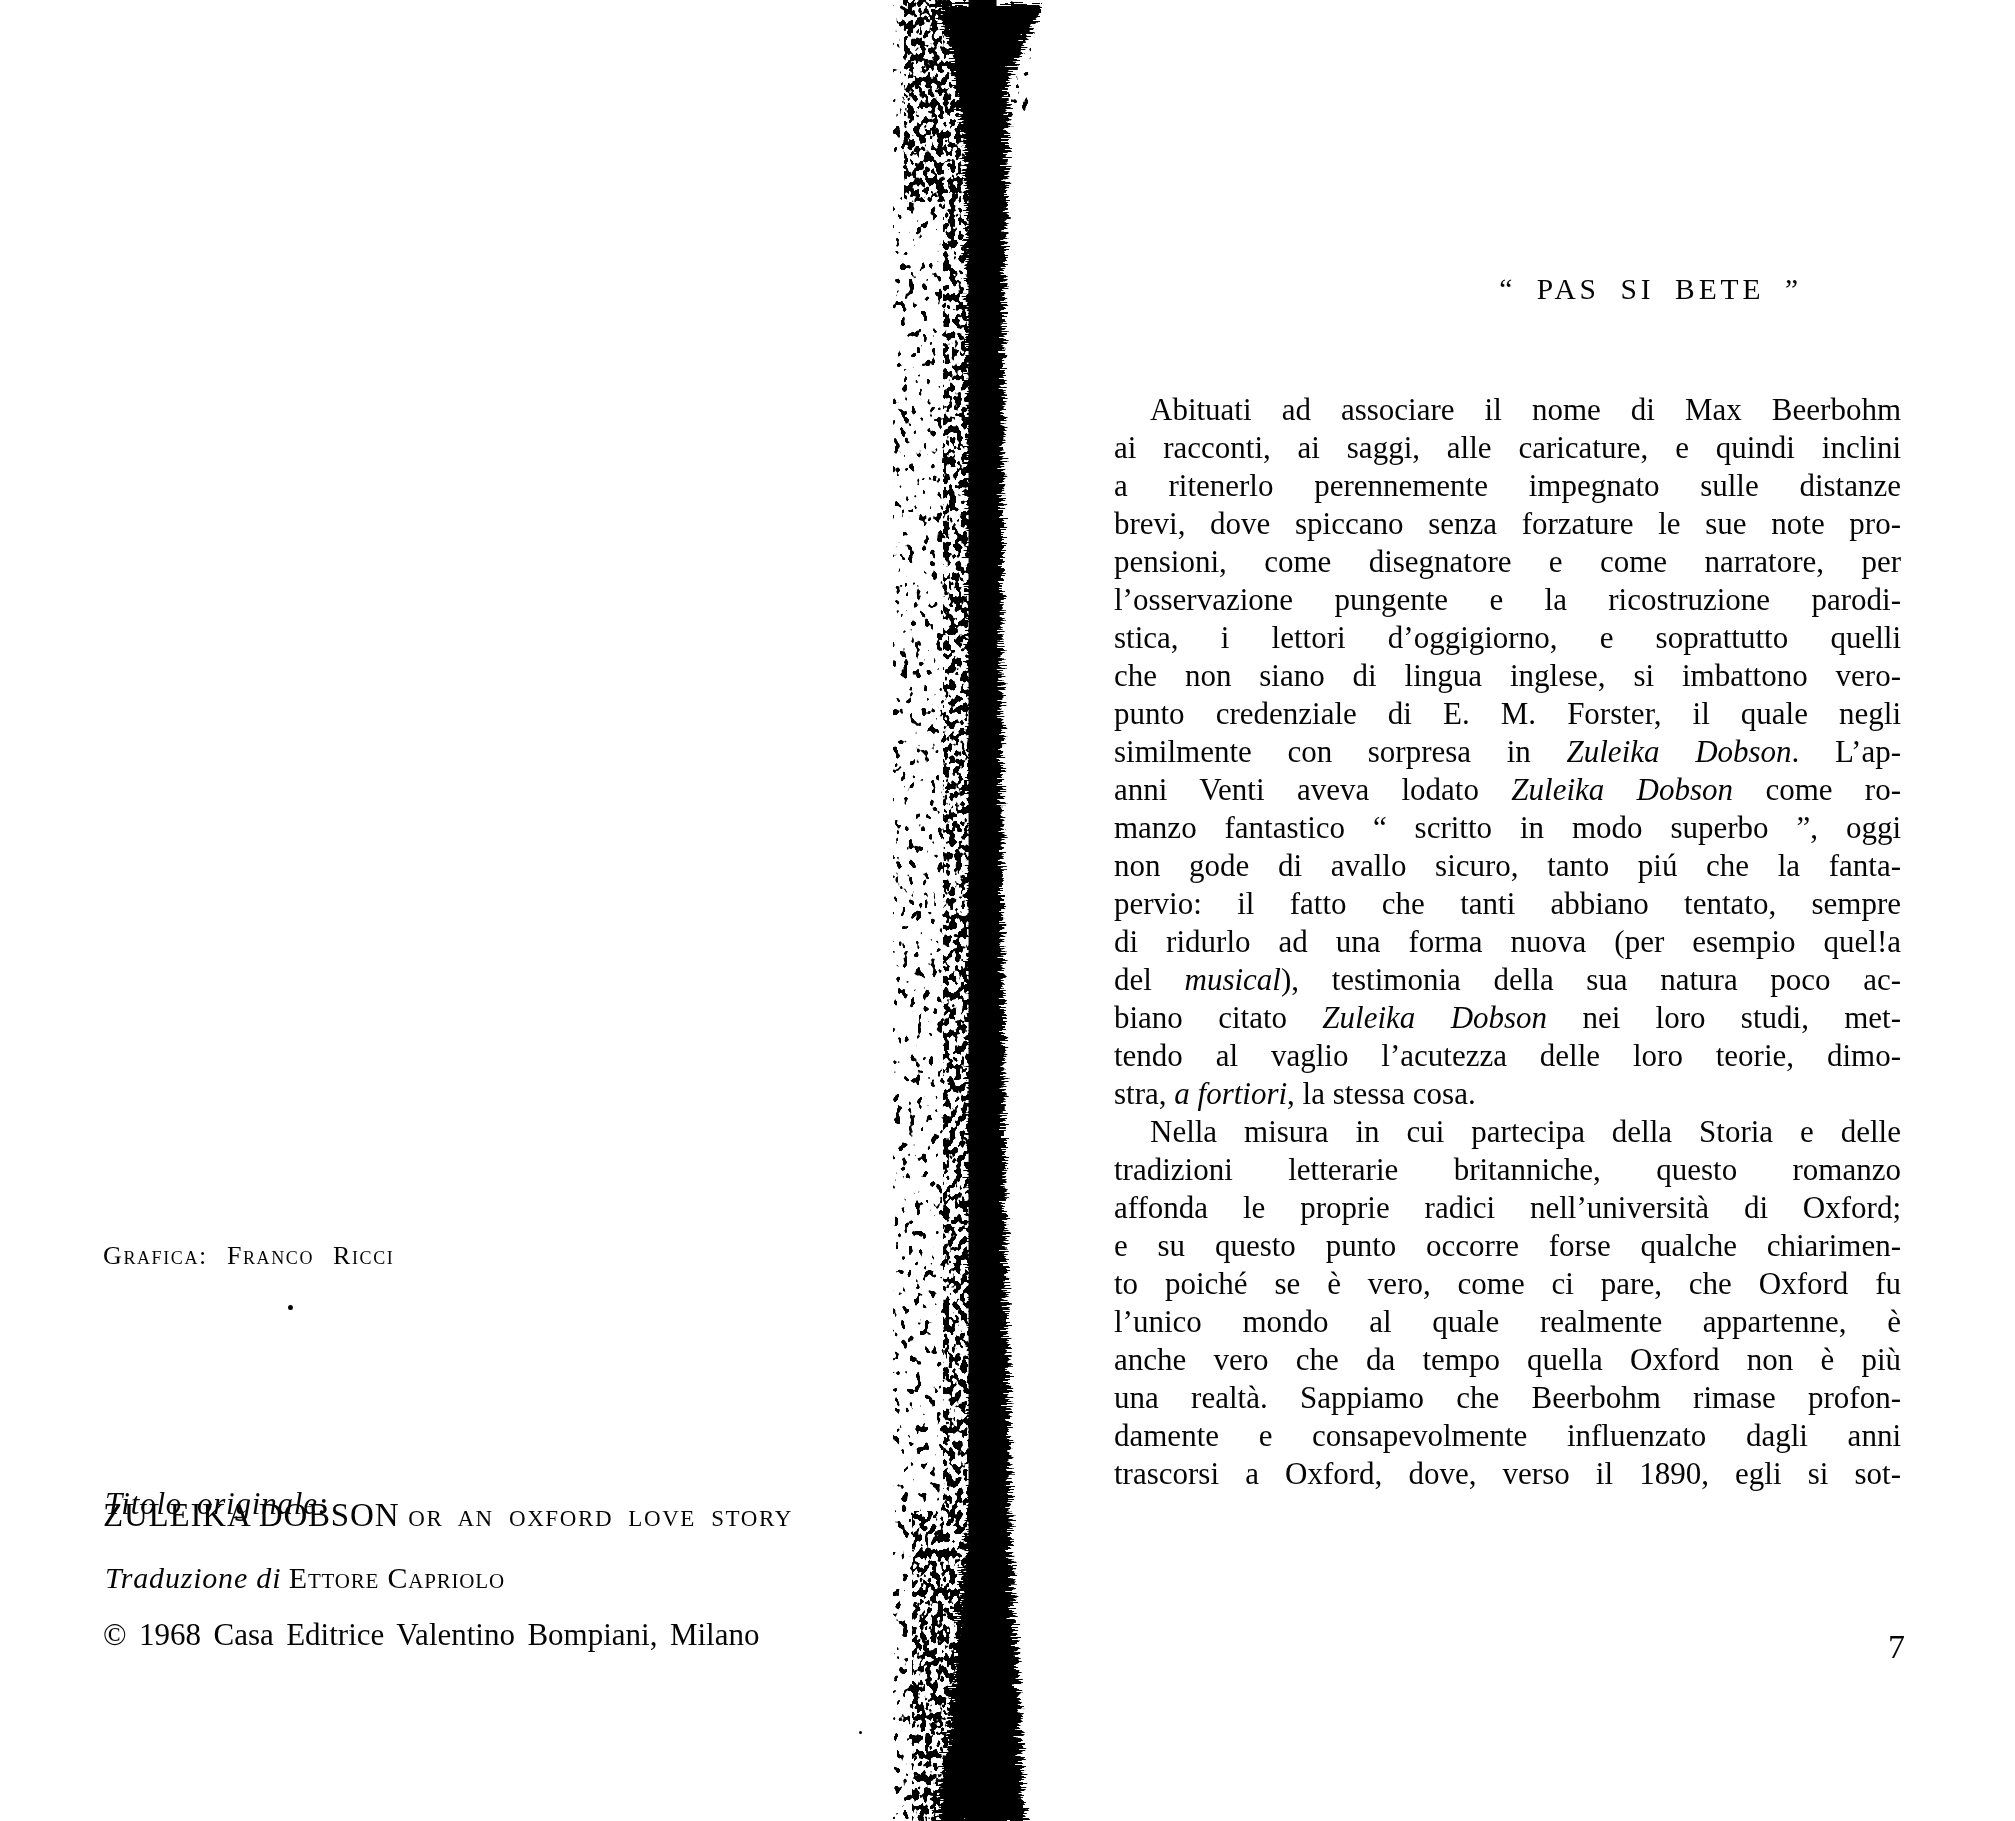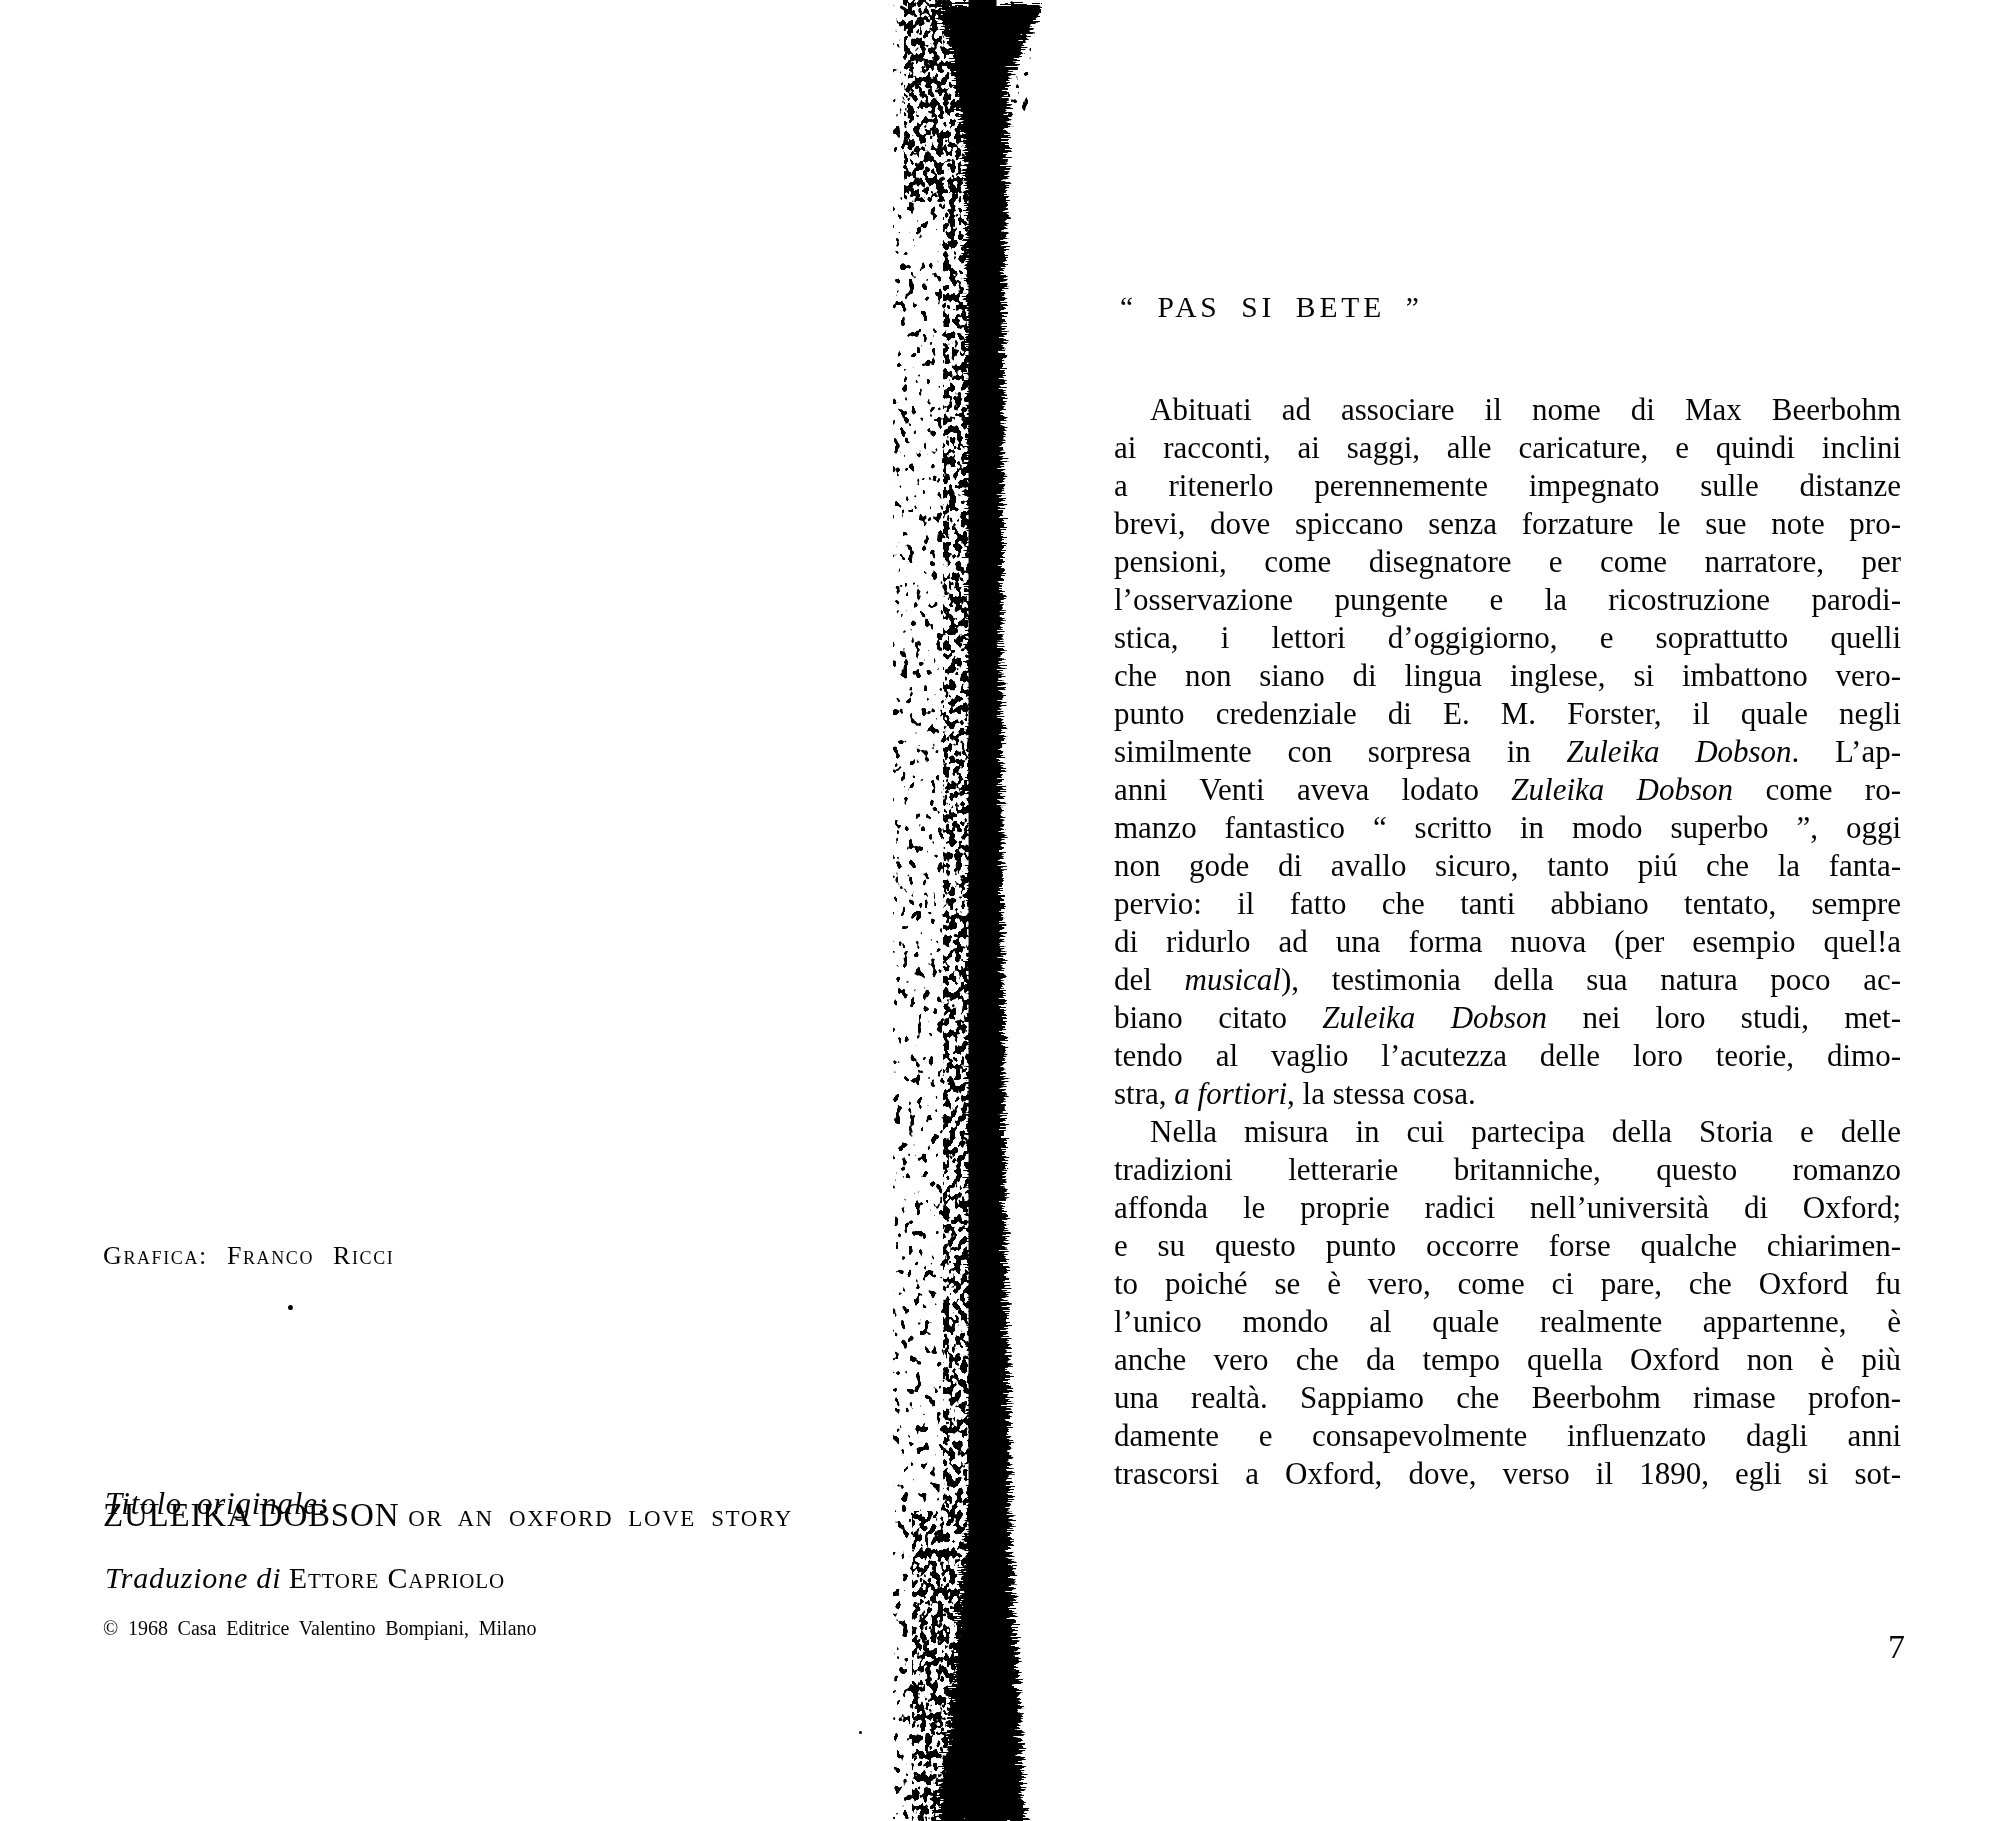--- a/index.html
+++ b/index.html
@@ -27,27 +27,27 @@
   }
   .orig-title .sub{font-size:23px;letter-spacing:1.6px;word-spacing:7.8px;}
   .trad{
     position:absolute;left:105px;top:1561px;
     font-size:30px;
   }
   .trad .pref{font-style:italic;letter-spacing:0.8px;}
   .trad .sc{font-variant:small-caps;letter-spacing:0.8px;}
   .copy{
     position:absolute;left:103px;top:1617px;
-    font-size:20px;word-spacing:4.7px;
+    font-size:31px;word-spacing:4.7px;
   }
   
   .chapter-title{
     position:absolute;left:1120px;top:273px;width:682px;
-    font-size:29.5px;text-align:left;
-    letter-spacing:3.9px;word-spacing:9.3px;margin-top:18px;
+    font-size:29.5px;text-align:right;
+    letter-spacing:3.9px;word-spacing:9.3px;
   }
   .body-text{
     position:absolute;left:1114px;top:391px;width:787px;
     font-size:31px;line-height:38px;
   }
   .line{
     text-align:justify;
     text-align-last:justify;
     height:38px;overflow:visible;white-space:normal;
   }

